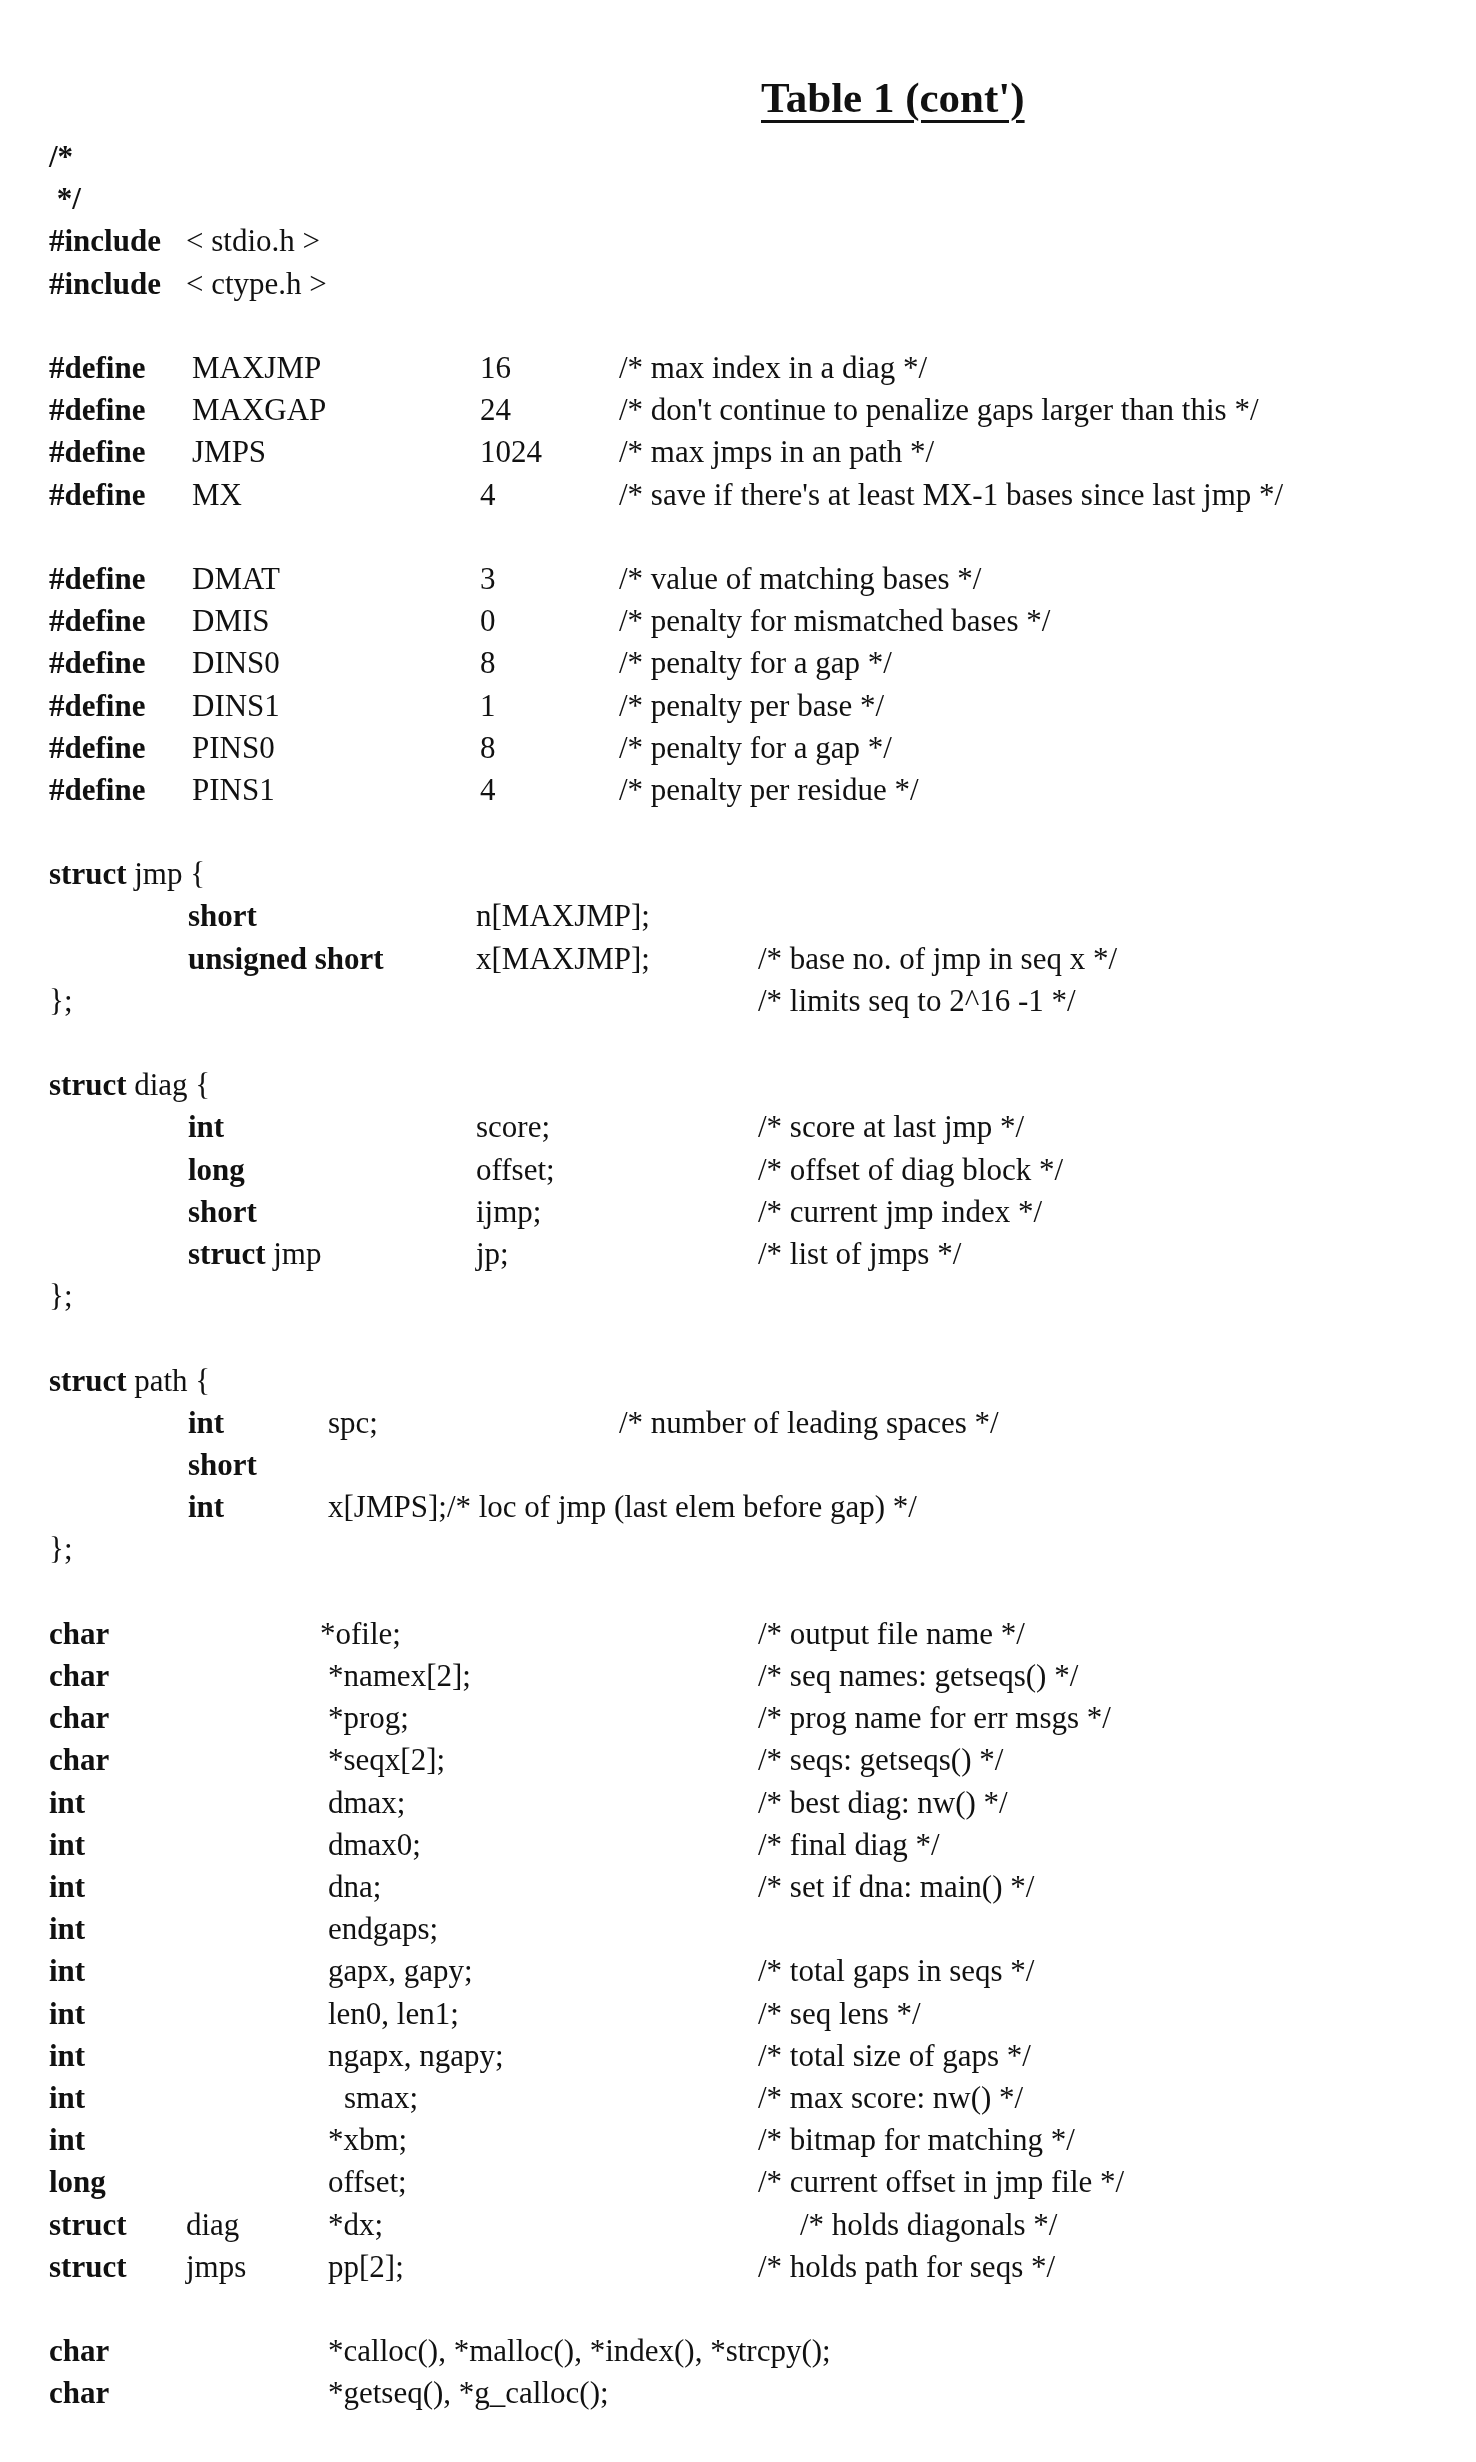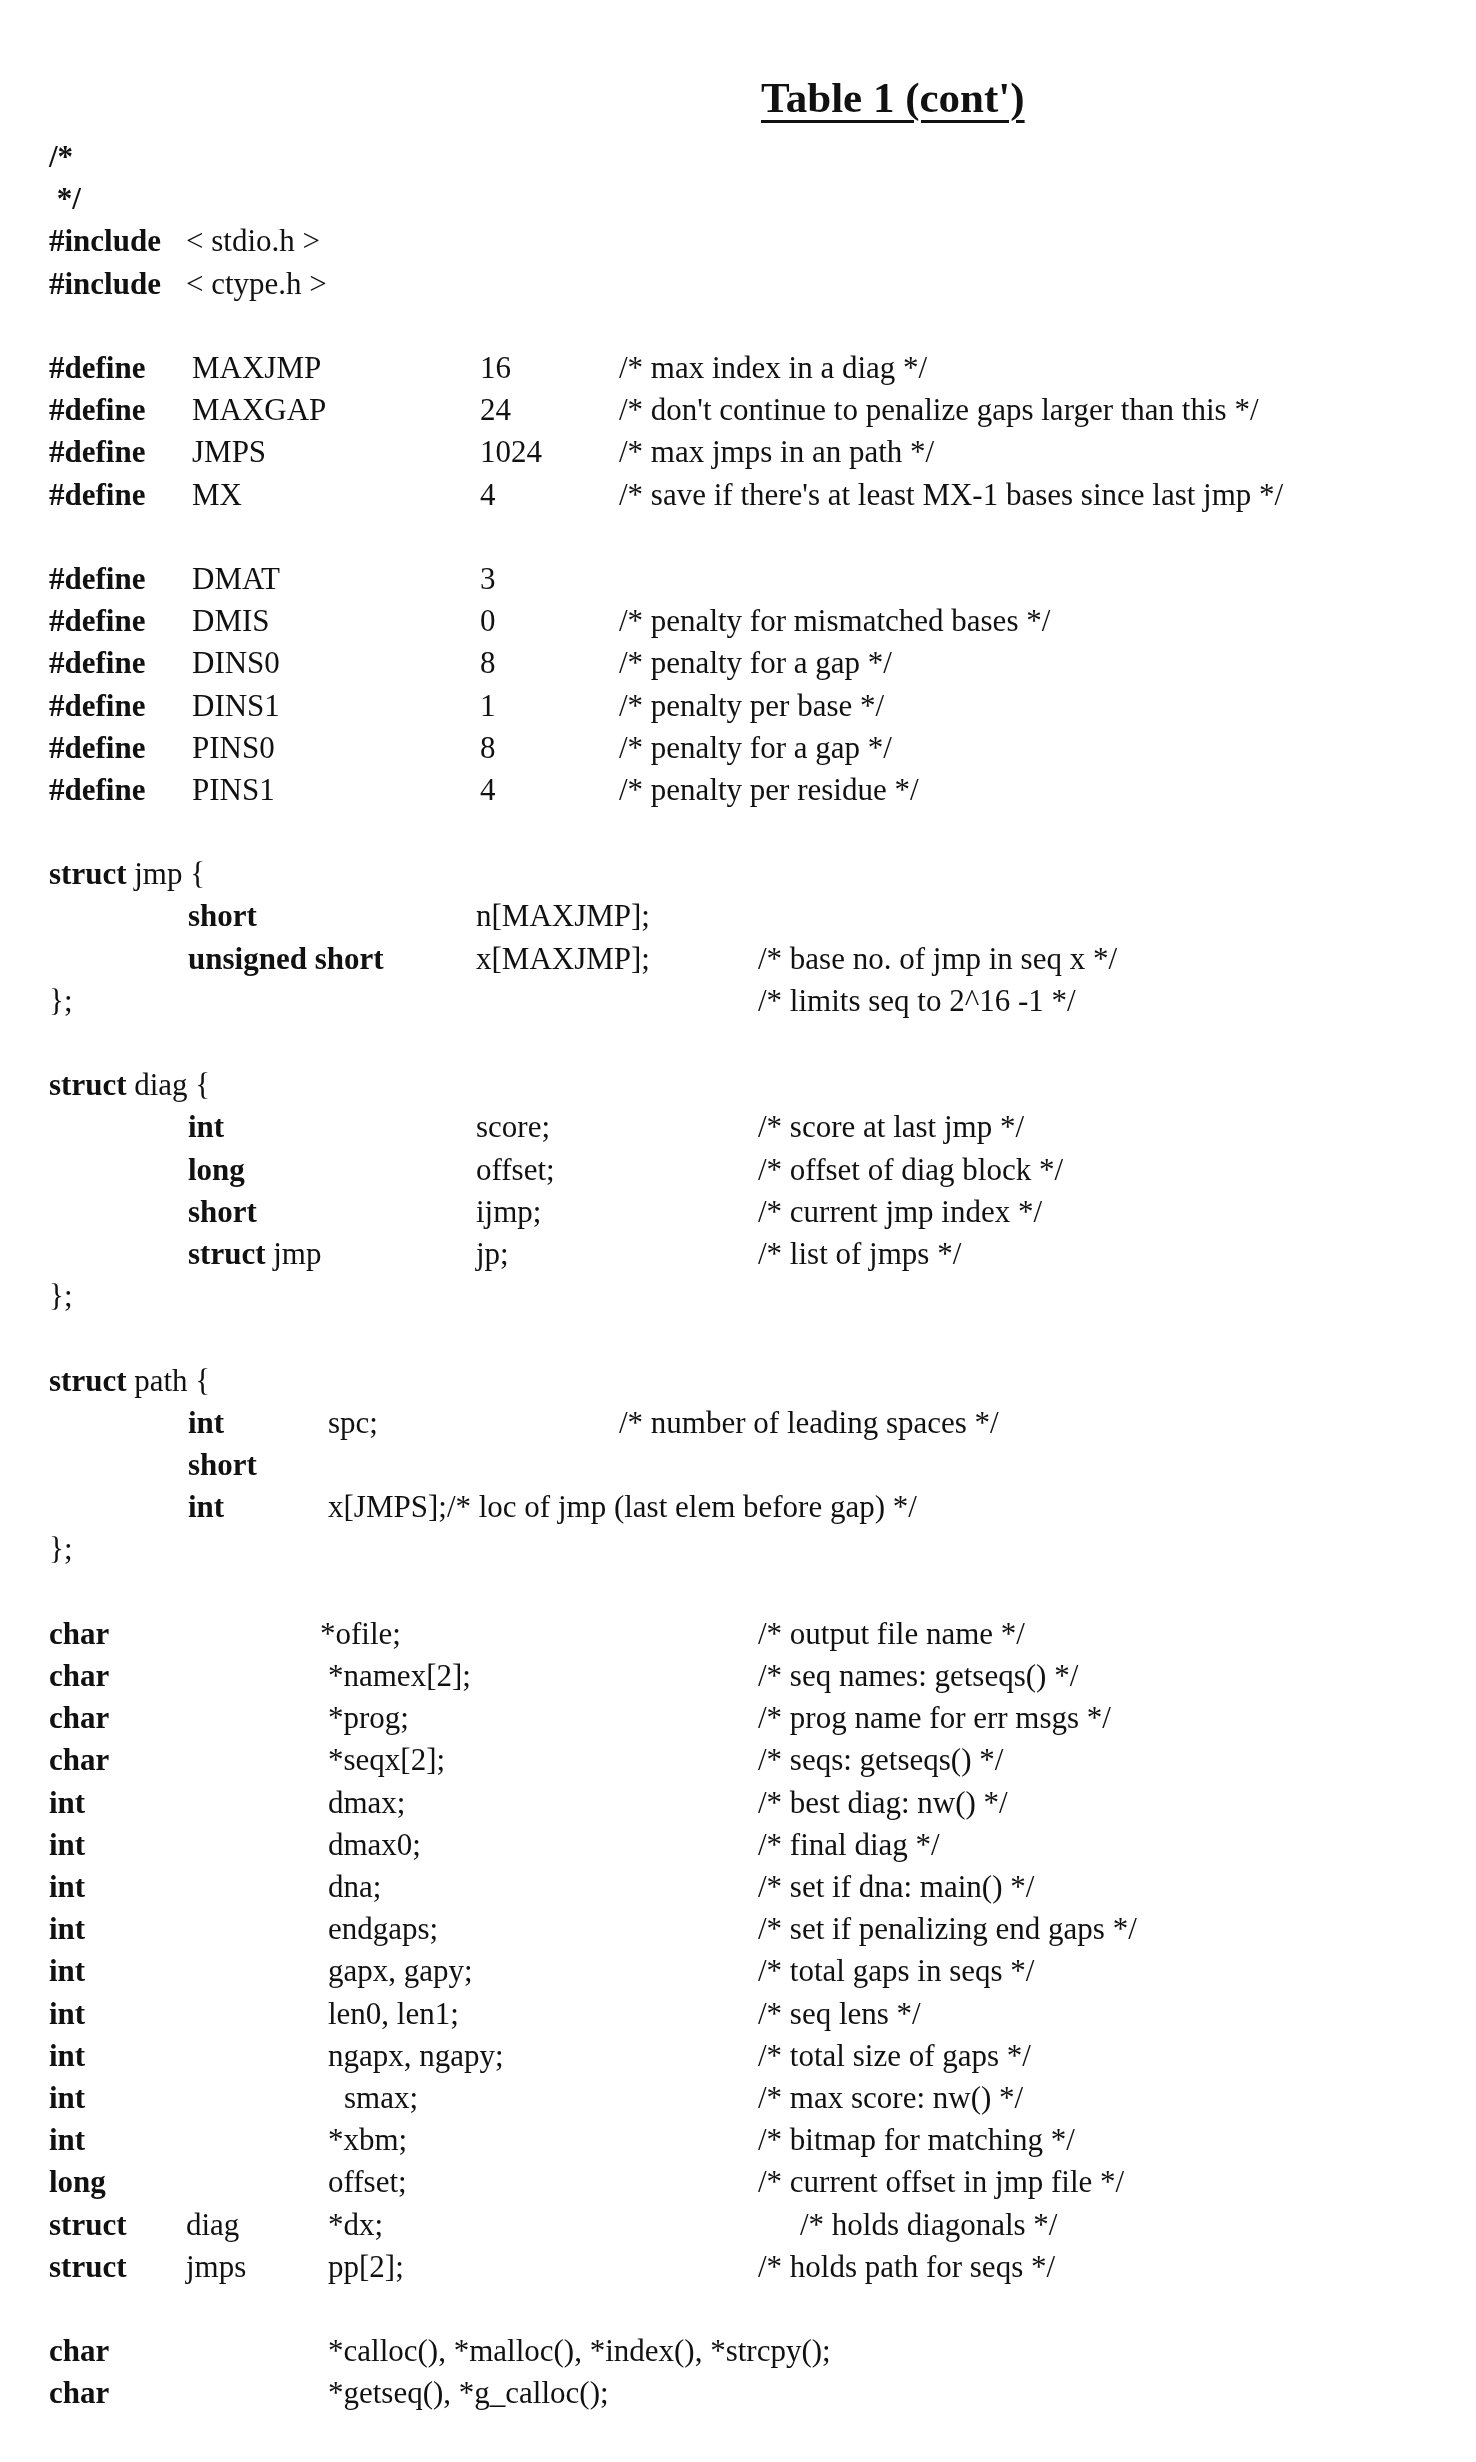--- a/index.html
+++ b/index.html
@@ -53,20 +53,21 @@
   <span class="c b" style="left:49px">#define</span>
   <span class="c" style="left:192px">MX</span>
   <span class="c" style="left:480px">4</span>
   <span class="c" style="left:619px">/* save if there's at least MX-1 bases since last jmp */</span>
 </div>
 
 <div class="line" style="top:558px">
   <span class="c b" style="left:49px">#define</span>
   <span class="c" style="left:192px">DMAT</span>
   <span class="c" style="left:480px">3</span>
+  <span class="c" style="left:619px">/* value of matching bases */</span>
 </div>
 <div class="line" style="top:600px">
   <span class="c b" style="left:49px">#define</span>
   <span class="c" style="left:192px">DMIS</span>
   <span class="c" style="left:480px">0</span>
   <span class="c" style="left:619px">/* penalty for mismatched bases */</span>
 </div>
 <div class="line" style="top:642px">
   <span class="c b" style="left:49px">#define</span>
   <span class="c" style="left:192px">DINS0</span>
@@ -195,21 +196,20 @@
 <div class="line" style="top:1866px">
   <span class="c b" style="left:49px">int</span>
   <span class="c" style="left:186px"></span>
   <span class="c" style="left:328px">dna;</span>
   <span class="c" style="left:758px">/* set if dna: main() */</span>
 </div>
 <div class="line" style="top:1908px">
   <span class="c b" style="left:49px">int</span>
   <span class="c" style="left:186px"></span>
   <span class="c" style="left:328px">endgaps;</span>
-  <span class="c" style="left:758px">/* set if penalizing end gaps */</span>
 </div>
 <div class="line" style="top:1950px">
   <span class="c b" style="left:49px">int</span>
   <span class="c" style="left:186px"></span>
   <span class="c" style="left:328px">gapx, gapy;</span>
   <span class="c" style="left:758px">/* total gaps in seqs */</span>
 </div>
 <div class="line" style="top:1993px">
   <span class="c b" style="left:49px">int</span>
   <span class="c" style="left:186px"></span>

